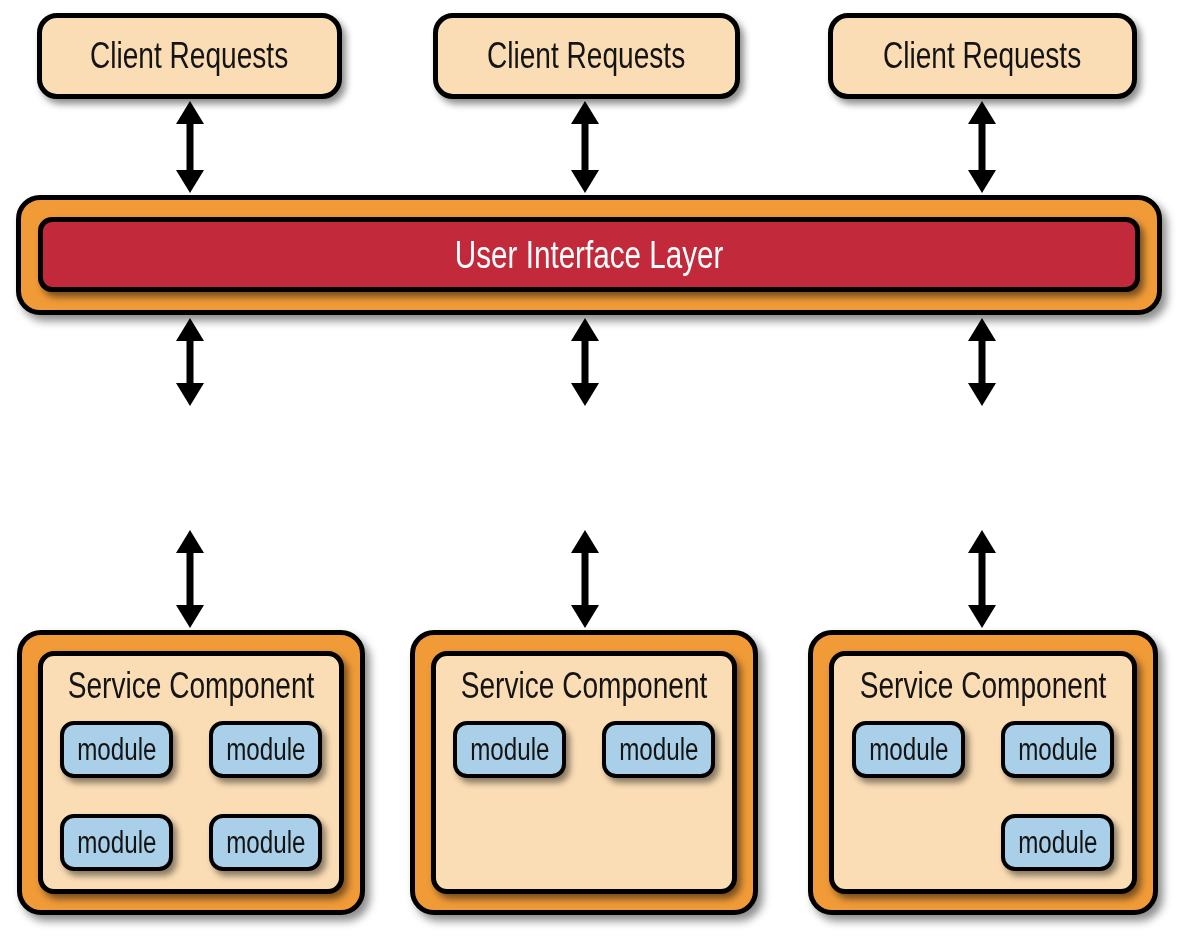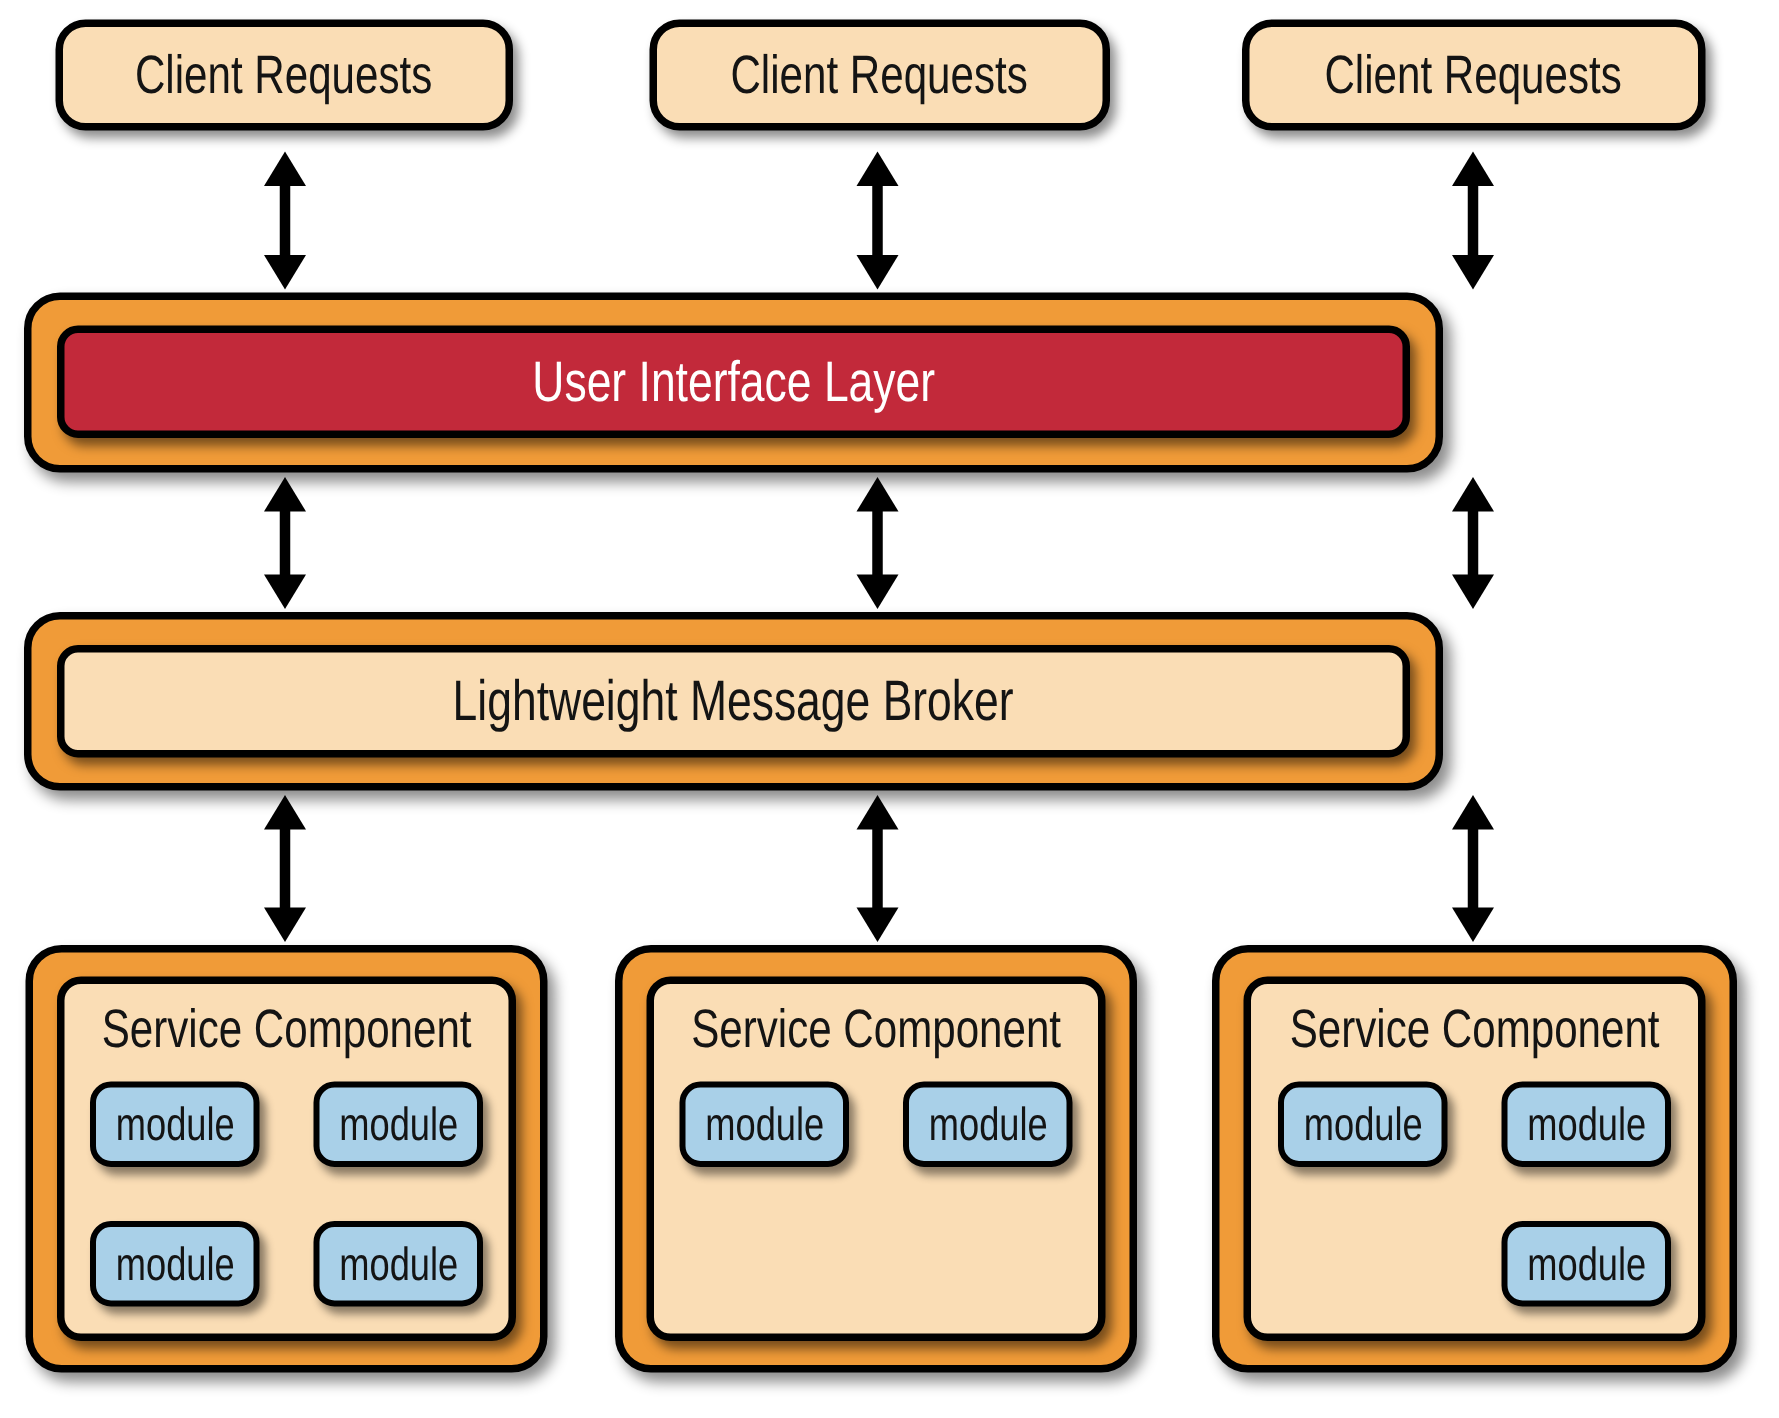--- a/index.html
+++ b/index.html
@@ -9,32 +9,32 @@
   html,body{margin:0;padding:0;background:var(--background);}
   *{box-sizing:border-box;}
   .canvas{
     position:relative;width:1186px;height:945px;background:var(--background);
     overflow:hidden;font-family:"Liberation Sans","DejaVu Sans",sans-serif;color:var(--text);
   }
   .txt{transform:scaleX(0.78);white-space:nowrap;line-height:1;}
 
   
   .client{
-    position:absolute;top:13px;height:74px;background:var(--box-fill);
+    position:absolute;top:13px;height:86px;background:var(--box-fill);
     border:5px solid var(--border);border-radius:20px;
     box-shadow:4px 5px 7px rgba(0,0,0,.45);
     display:flex;align-items:center;justify-content:center;font-size:36px;
   }
   .c1{left:37px;width:305px}
   .c2{left:433px;width:307px}
   .c3{left:828px;width:309px}
 
   
   .bar{
-    position:absolute;left:16px;width:946px;height:120px;background:var(--ring);
+    position:absolute;left:16px;width:1146px;height:120px;background:var(--ring);
     border:5px solid var(--border);border-radius:24px;
     box-shadow:5px 6px 9px rgba(0,0,0,.45);
   }
   .bar-inner{
     position:absolute;left:17px;right:17px;top:17px;height:75px;
     border:5px solid var(--border);border-radius:14px;
     box-shadow:4px 5px 7px rgba(0,0,0,.5);
     display:flex;align-items:center;justify-content:center;font-size:38px;
   }
   .ui{top:195px}
@@ -125,25 +125,20 @@
   <div class="arrow rowB col1">
       <div class="shaft"></div>
     </div>
   <div class="arrow rowB col2">
       <div class="shaft"></div>
     </div>
   <div class="arrow rowB col3">
       <div class="shaft"></div>
     </div>
 
-  <div class="bar broker">
-    <div class="bar-inner">
-      <span class="txt">Lightweight Message Broker</span>
-    </div>
-  </div>
 
   <div class="arrow rowC col1">
       <div class="shaft"></div>
     </div>
   <div class="arrow rowC col2">
       <div class="shaft"></div>
     </div>
   <div class="arrow rowC col3">
       <div class="shaft"></div>
     </div>

